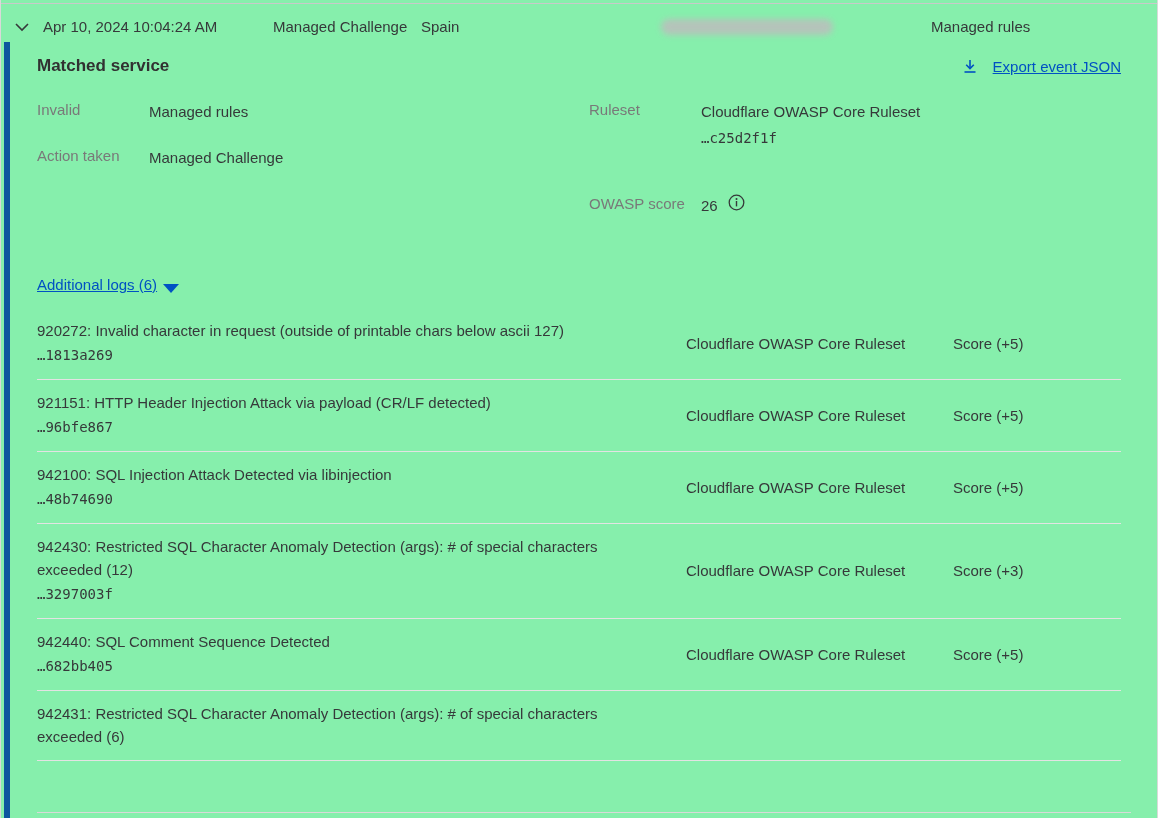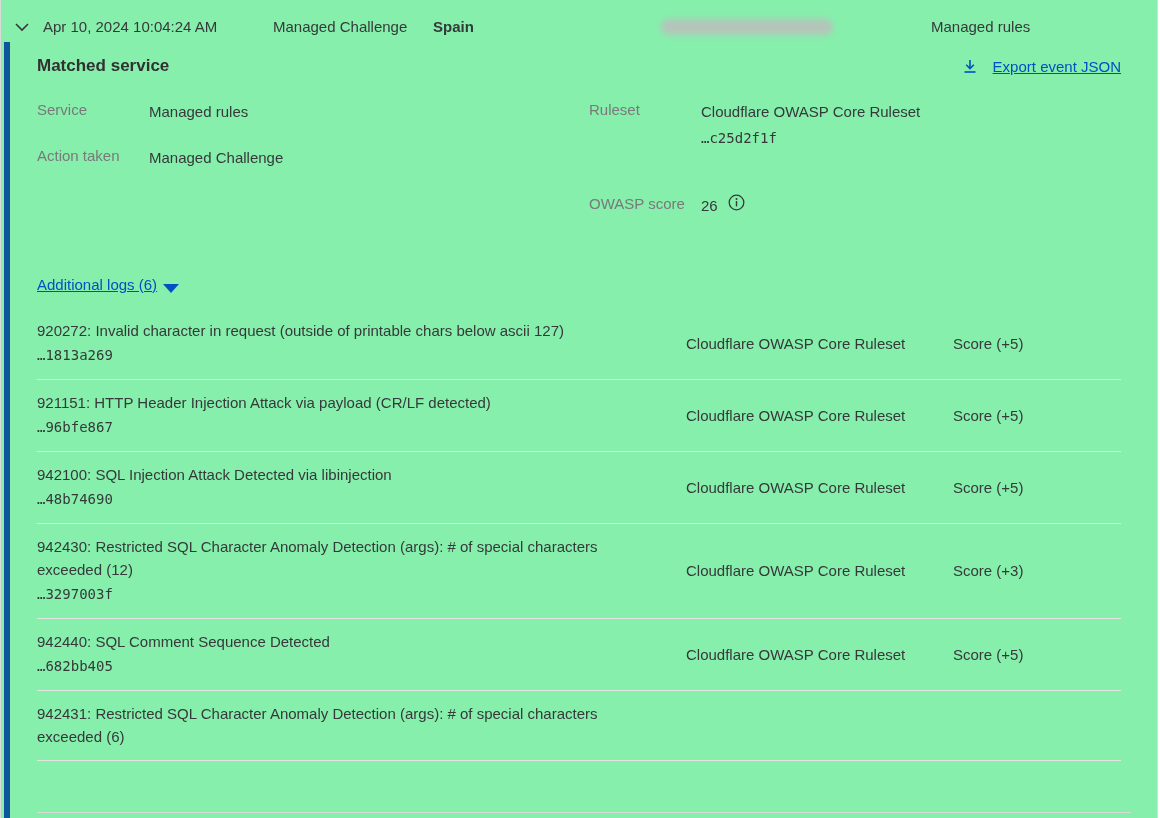--- a/index.html
+++ b/index.html
@@ -24,21 +24,21 @@
   
   .row-header {
     position: absolute; top: 4px; left: 0; right: 0; height: 38px;
     font-size: 15px;
   }
   .row-header .cell { position: absolute; top: 14px; white-space: nowrap; color: #36393a; }
   .chevron-btn { position: absolute; top: 15px; left: 13px; width: 18px; height: 16px; cursor: pointer; background: none; border: none; }
   .chevron-btn svg { display: block; }
   .c-time    { left: 42px; }
   .c-action  { left: 272px; }
-  .c-country { left: 432px; font-weight: bold; }
+  .c-country { left: 420px; }
   .c-service { left: 930px; }
   .redacted {
     position: absolute; top: 15px; left: 660px;
     width: 172px; height: 16px; border-radius: 8px;
     background: #bdbdbd; filter: blur(3px); opacity: .85;
   }
   
   .panel {
     position: absolute; top: 42px; left: 0; right: 0; bottom: 0;
     padding: 0 36px 0 36px;
@@ -129,21 +129,21 @@
             <path d="M1.5 13 L12.5 13" stroke="#0051c3" stroke-width="1.6" fill="none"></path>
           </svg>
         </span>
         <span>Export event JSON</span>
       </span>
     </div>
 
     <div class="details">
       <div class="details-col-left">
         <div class="detail-row">
-          <span class="detail-label">Service</span>
+          <span class="detail-label">Invalid</span>
           <span class="detail-value">Managed rules</span>
         </div>
         <div class="detail-row">
           <span class="detail-label">Action taken</span>
           <span class="detail-value">Managed Challenge</span>
         </div>
       </div>
       <div class="details-col-right">
         <div class="detail-row">
           <span class="detail-label">Ruleset</span>

